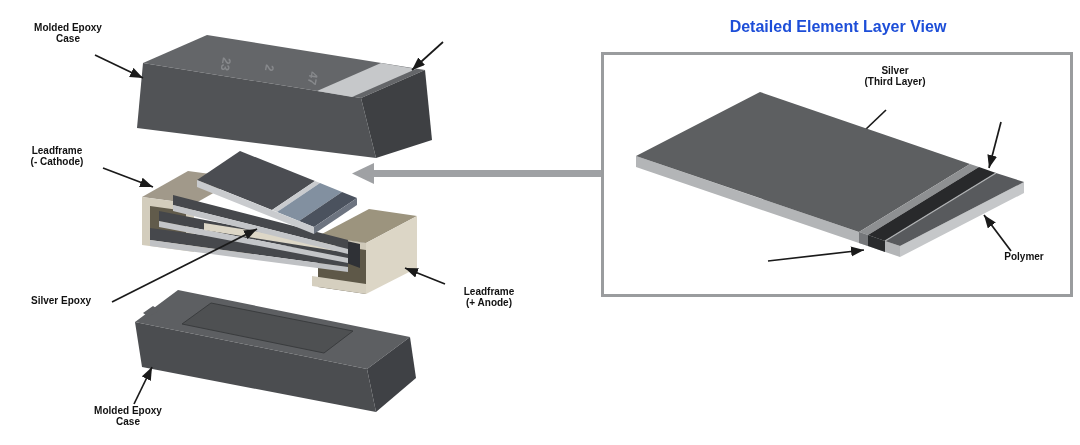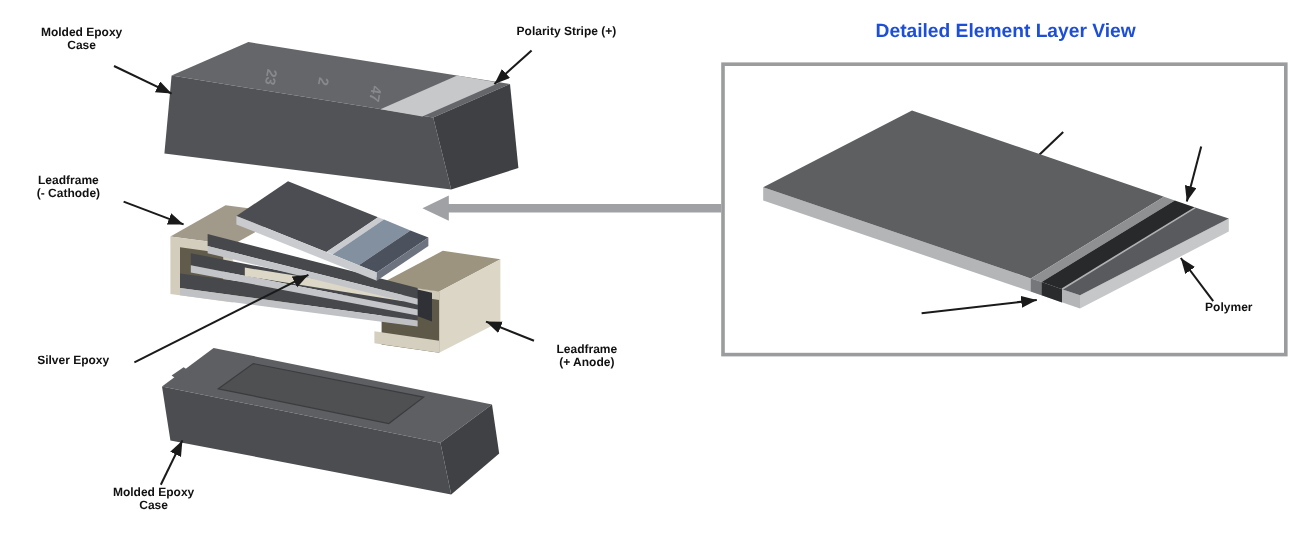--- a/index.html
+++ b/index.html
@@ -114,24 +114,25 @@
       <polygon points="859,232 868,235 868,246 859,243" fill="#75777a"></polygon>
       <polygon points="868,235 885,241 885,252 868,246" fill="#292b2d"></polygon>
     </g>
   </svg>
 
   <div id="panel-frame"></div>
   <div id="panel-title">Detailed Element Layer View</div>
 
   <div class="lbl" style="left:68px;top:22px;">Molded Epoxy
 Case</div>
-  <div class="lbl" style="left:472px;top:21px;">Polarity Stripe (+)</div>
   <div class="lbl" style="left:57px;top:145px;">Leadframe
 (- Cathode)</div>
   <div class="lbl" style="left:61px;top:295px;">Silver Epoxy</div>
   <div class="lbl" style="left:489px;top:286px;">Leadframe
 (+ Anode)</div>
   <div class="lbl" style="left:128px;top:405px;">Molded Epoxy
 Case</div>
 
+  <div class="lbl" style="left:895px;top:65px;">Silver
+(Third Layer)</div>
   <div class="lbl" style="left:1024px;top:251px;">Polymer</div>
 
 </div>
 
 </body></html>

